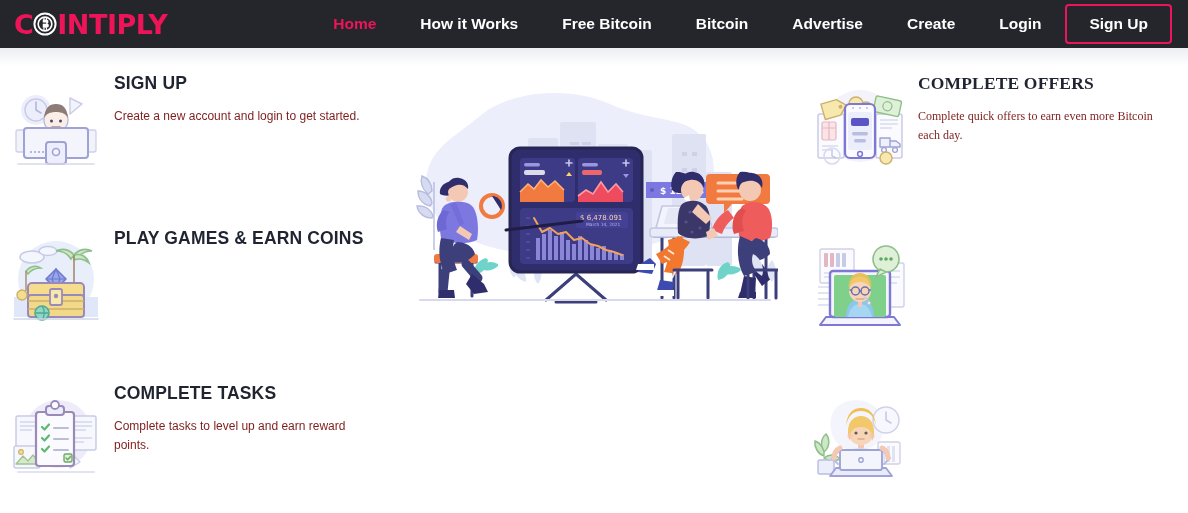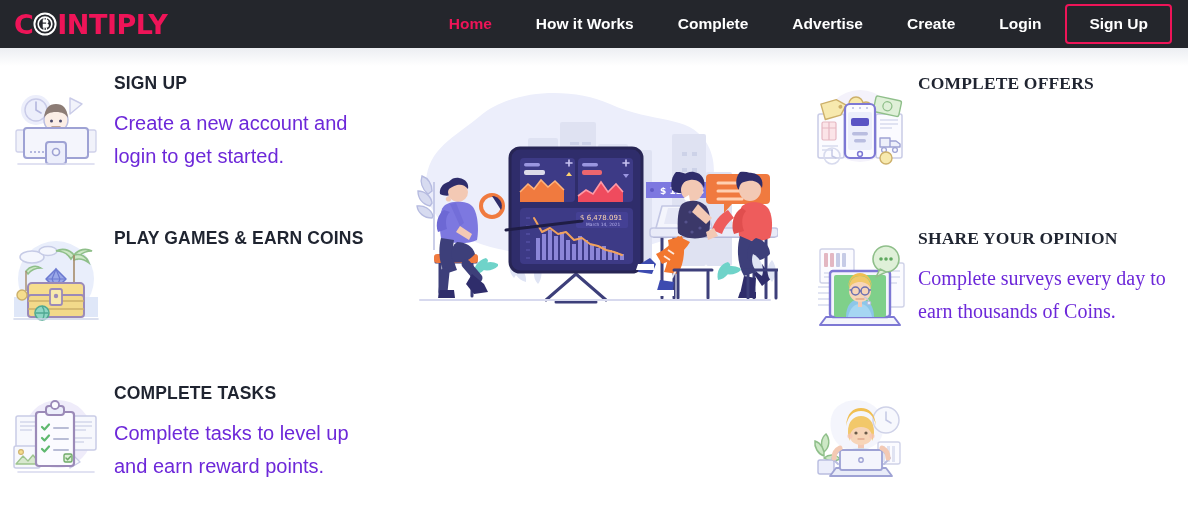--- a/index.html
+++ b/index.html
@@ -137,22 +137,22 @@
   }
   .feature-title {
     font-size: 17.5px;
     font-weight: 700;
     letter-spacing: 0.15px;
     color: #1f2430;
     line-height: 1.35;
     margin-bottom: 11px;
   }
   .feature-desc {
-    font-size: 20px;
-    color: #6d28d9;
+    font-size: 12px;
+    color: #7f1d1d;
     line-height: 1.65;
   }
 
   
   .hero-art {
     position: absolute;
     left: 50%;
     transform: translateX(-50%);
     top: 38px;
     width: 368px;
@@ -180,21 +180,22 @@
           <rect x="12.2" y="14.2" width="5.2" height="1.4" fill="#24262c"></rect>
         </svg>
       </span>
       <span>INTIPLY</span>
     </span>
   </div>
 
   <nav class="nav-links">
     <a class="nav-item active" href="#">Home</a>
     <a class="nav-item" href="#">How it Works</a>
-    <a class="nav-item" href="#">Complete</a>
+    <a class="nav-item" href="#">Free Bitcoin</a>
+    <a class="nav-item" href="#">Bitcoin</a>
     <a class="nav-item" href="#">Advertise</a>
     <a class="nav-item" href="#">Create</a>
     <a class="nav-item login" href="#">Login</a>
     <button class="signup-btn">Sign Up</button>
   </nav>
 </div>
 
 <div class="page">
   <div class="columns">
 
@@ -549,20 +550,21 @@
                 <circle cx="55" cy="28" r="1"></circle>
               </g>
             <circle cx="48" cy="74" r="2.4" fill="none" stroke="#7d78d4" stroke-width="1.5"></circle>
             <circle cx="20" cy="76" r="8" fill="none" stroke="#d8dbee" stroke-width="1.6"></circle>
             <path d="M20 70v6l4 2" stroke="#c3c7e4" stroke-width="1.4" fill="none" stroke-linecap="round"></path>
             <circle cx="74" cy="78" r="6" fill="#f7e9ae" stroke="#cdb06a" stroke-width="1.4"></circle>
           </svg>
         </div>
         <div class="feature-body">
           <div class="feature-title">COMPLETE OFFERS</div>
+          <div class="feature-desc">Complete quick offers to earn even more Bitcoin each day.</div>
         </div>
       </div>
 
       <div class="feature">
         <div class="feature-icon">
           <svg viewBox="0 0 96 96" aria-hidden="true">
             <rect x="8" y="14" width="34" height="34" rx="2" fill="#fbfbff" stroke="#cfd2e8" stroke-width="1.4"></rect>
             <g fill="#e3b7c2">
                 <rect x="12" y="18" width="4" height="14" rx="1"></rect>
                 <rect x="18" y="18" width="4" height="14" rx="1"></rect>
@@ -599,24 +601,20 @@
             <path d="M52 62c3 1 5 3 5 6" stroke="#c3c7e4" stroke-width="1.2" fill="none"></path>
             <circle cx="57" cy="68" r="1.8" fill="#e8eaf6" stroke="#b9bde0" stroke-width="1"></circle>
             <circle cx="74" cy="24" r="13" fill="#dff0d8" stroke="#8fbf8a" stroke-width="1.6"></circle>
             <path d="M68 34l-4 8 10-5z" fill="#dff0d8" stroke="#8fbf8a" stroke-width="1.6" stroke-linejoin="round"></path>
             <g fill="#5fa85f">
                 <circle cx="69" cy="24" r="1.8"></circle>
                 <circle cx="74" cy="24" r="1.8"></circle>
                 <circle cx="79" cy="24" r="1.8"></circle>
               </g>
           </svg>
-        </div>
-        <div class="feature-body">
-          <div class="feature-title">SHARE YOUR OPINION</div>
-          <div class="feature-desc">Complete surveys every day to earn thousands of Coins.</div>
         </div>
       </div>
 
       <div class="feature">
         <div class="feature-icon">
           <svg viewBox="0 0 96 96" aria-hidden="true">
             <path d="M26 16c10-8 26-8 36 0 10 8 12 24 6 34-8 12-32 14-42 4-10-10-10-30 0-38z" fill="#f4f5fc"></path>
             <circle cx="74" cy="30" r="13" fill="#f7f8fd" stroke="#cfd2e8" stroke-width="1.5"></circle>
             <path d="M74 22v8l5 3" stroke="#c3c7e4" stroke-width="1.5" fill="none" stroke-linecap="round"></path>
             <rect x="66" y="52" width="22" height="22" rx="2" fill="#fbfbff" stroke="#cfd2e8" stroke-width="1.4"></rect>

